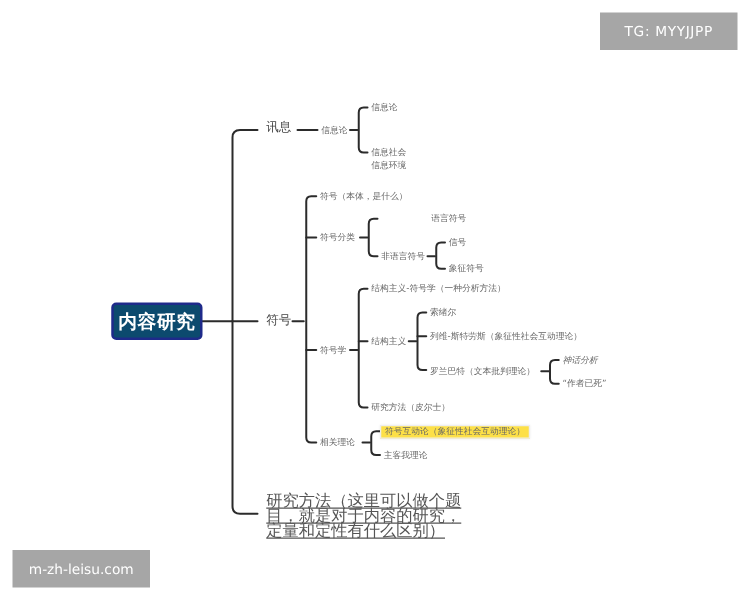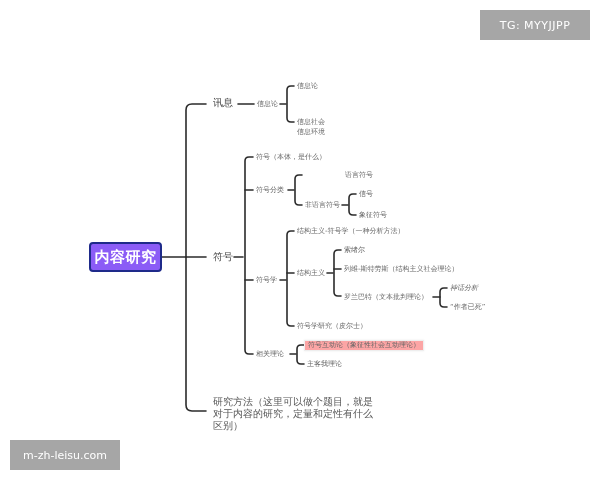--- a/index.html
+++ b/index.html
@@ -29,45 +29,46 @@
     }
     .l1 { font-size: 10px; color: #444; }
     .l2 { font-size: 7px; color: #666; }
     .l3 { font-size: 7px; color: #666; }
     .root {
       position: absolute;
       left: 89px;
       top: 242px;
       width: 73px;
       height: 30px;
-      background: #8b5cf6;
+      background: #0c4a6e;
       border: 2px solid #1e2a8a;
       border-radius: 4px;
       color: #fff;
       font-size: 15px;
       font-weight: bold;
       display: flex;
       align-items: center;
       justify-content: center;
       box-sizing: border-box;
       letter-spacing: 0.5px;
     }
     .multiline {
       position: absolute;
       left: 213px;
       top: 396px;
       width: 160px;
-      font-size: 10px;
+      font-size: 13px;
       line-height: 12px;
       color: #555;
       white-space: normal;
+      text-decoration: underline;
     }
     .highlight {
       border: 1px solid #eee;
-      background: #fca5a5;
+      background: #fde047;
       padding: 1px 3px;
       box-shadow: 0 0 2px rgba(0,0,0,0.08);
     }
     .watermark {
       position: absolute;
       background: #a6a6a6;
       color: #fff;
       font-size: 11px;
       display: flex;
       align-items: center;
@@ -139,25 +140,25 @@
   <div class="node l2" style="left:256px; top:187px;">符号分类</div>
   <div class="node l3" style="left:305px; top:172px;margin-left:40px;">语言符号</div>
   <div class="node l3" style="left:305px; top:202px;">非语言符号</div>
   <div class="node l3" style="left:359px; top:191px;">信号</div>
   <div class="node l3" style="left:359px; top:212px;">象征符号</div>
 
   <div class="node l2" style="left:256px; top:277px;">符号学</div>
   <div class="node l3" style="left:297px; top:228px;">结构主义-符号学（一种分析方法）</div>
   <div class="node l3" style="left:297px; top:270px;">结构主义</div>
   <div class="node l3" style="left:344px; top:247px;">索绪尔</div>
-  <div class="node l3" style="left:344px; top:266px;">列维-斯特劳斯（结构主义社会理论）</div>
+  <div class="node l3" style="left:344px; top:266px;">列维-斯特劳斯（象征性社会互动理论）</div>
   <div class="node l3" style="left:344px; top:294px;">罗兰巴特（文本批判理论）</div>
   <div class="node l3" style="left:450px; top:285px;font-style:italic;">神话分析</div>
   <div class="node l3" style="left:450px; top:304px;">“作者已死”</div>
-  <div class="node l3" style="left:297px; top:323px;">符号学研究（皮尔士）</div>
+  <div class="node l3" style="left:297px; top:323px;">研究方法（皮尔士）</div>
 
   <div class="node l2" style="left:256px; top:351px;">相关理论</div>
   <div class="node l3 highlight" style="left:304px; top:340px;">符号互动论（象征性社会互动理论）</div>
   <div class="node l3" style="left:307px; top:361px;">主客我理论</div>
 
   <div class="multiline">研究方法（这里可以做个题目，就是对于内容的研究，定量和定性有什么区别）</div>
 
   <div class="watermark wm-bottom">
     <span>m-zh-leisu.com</span>
   </div>

